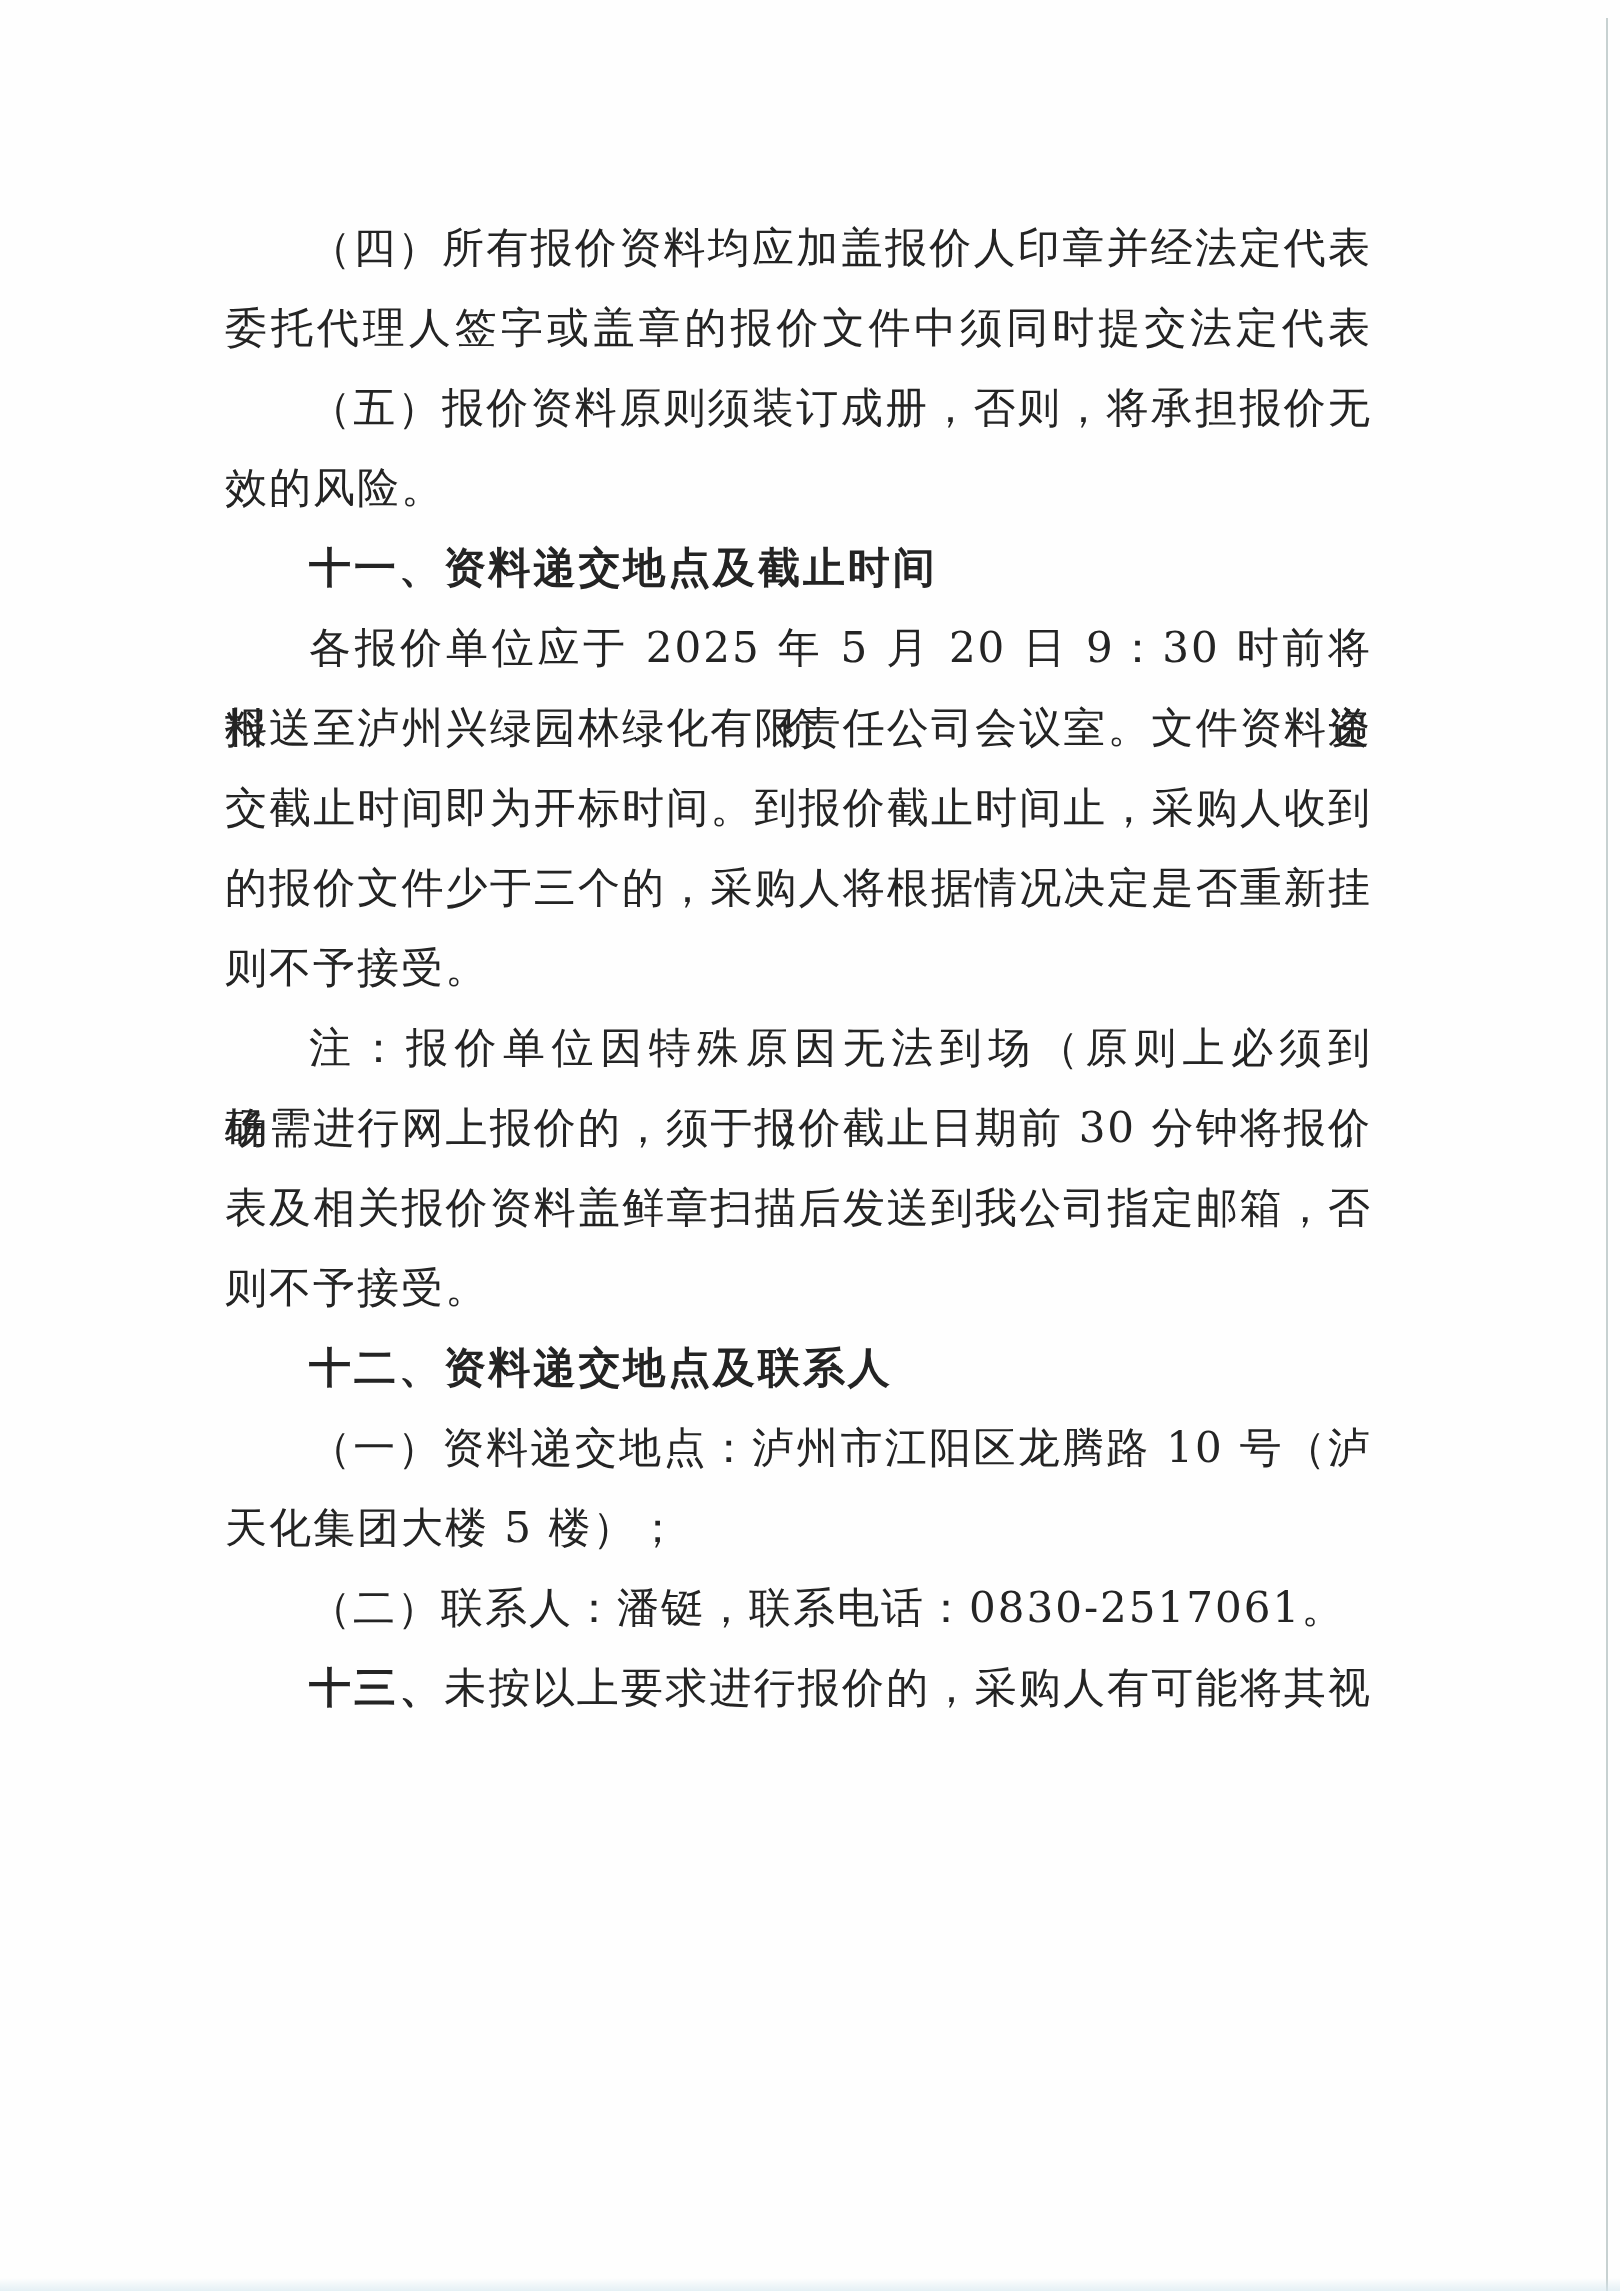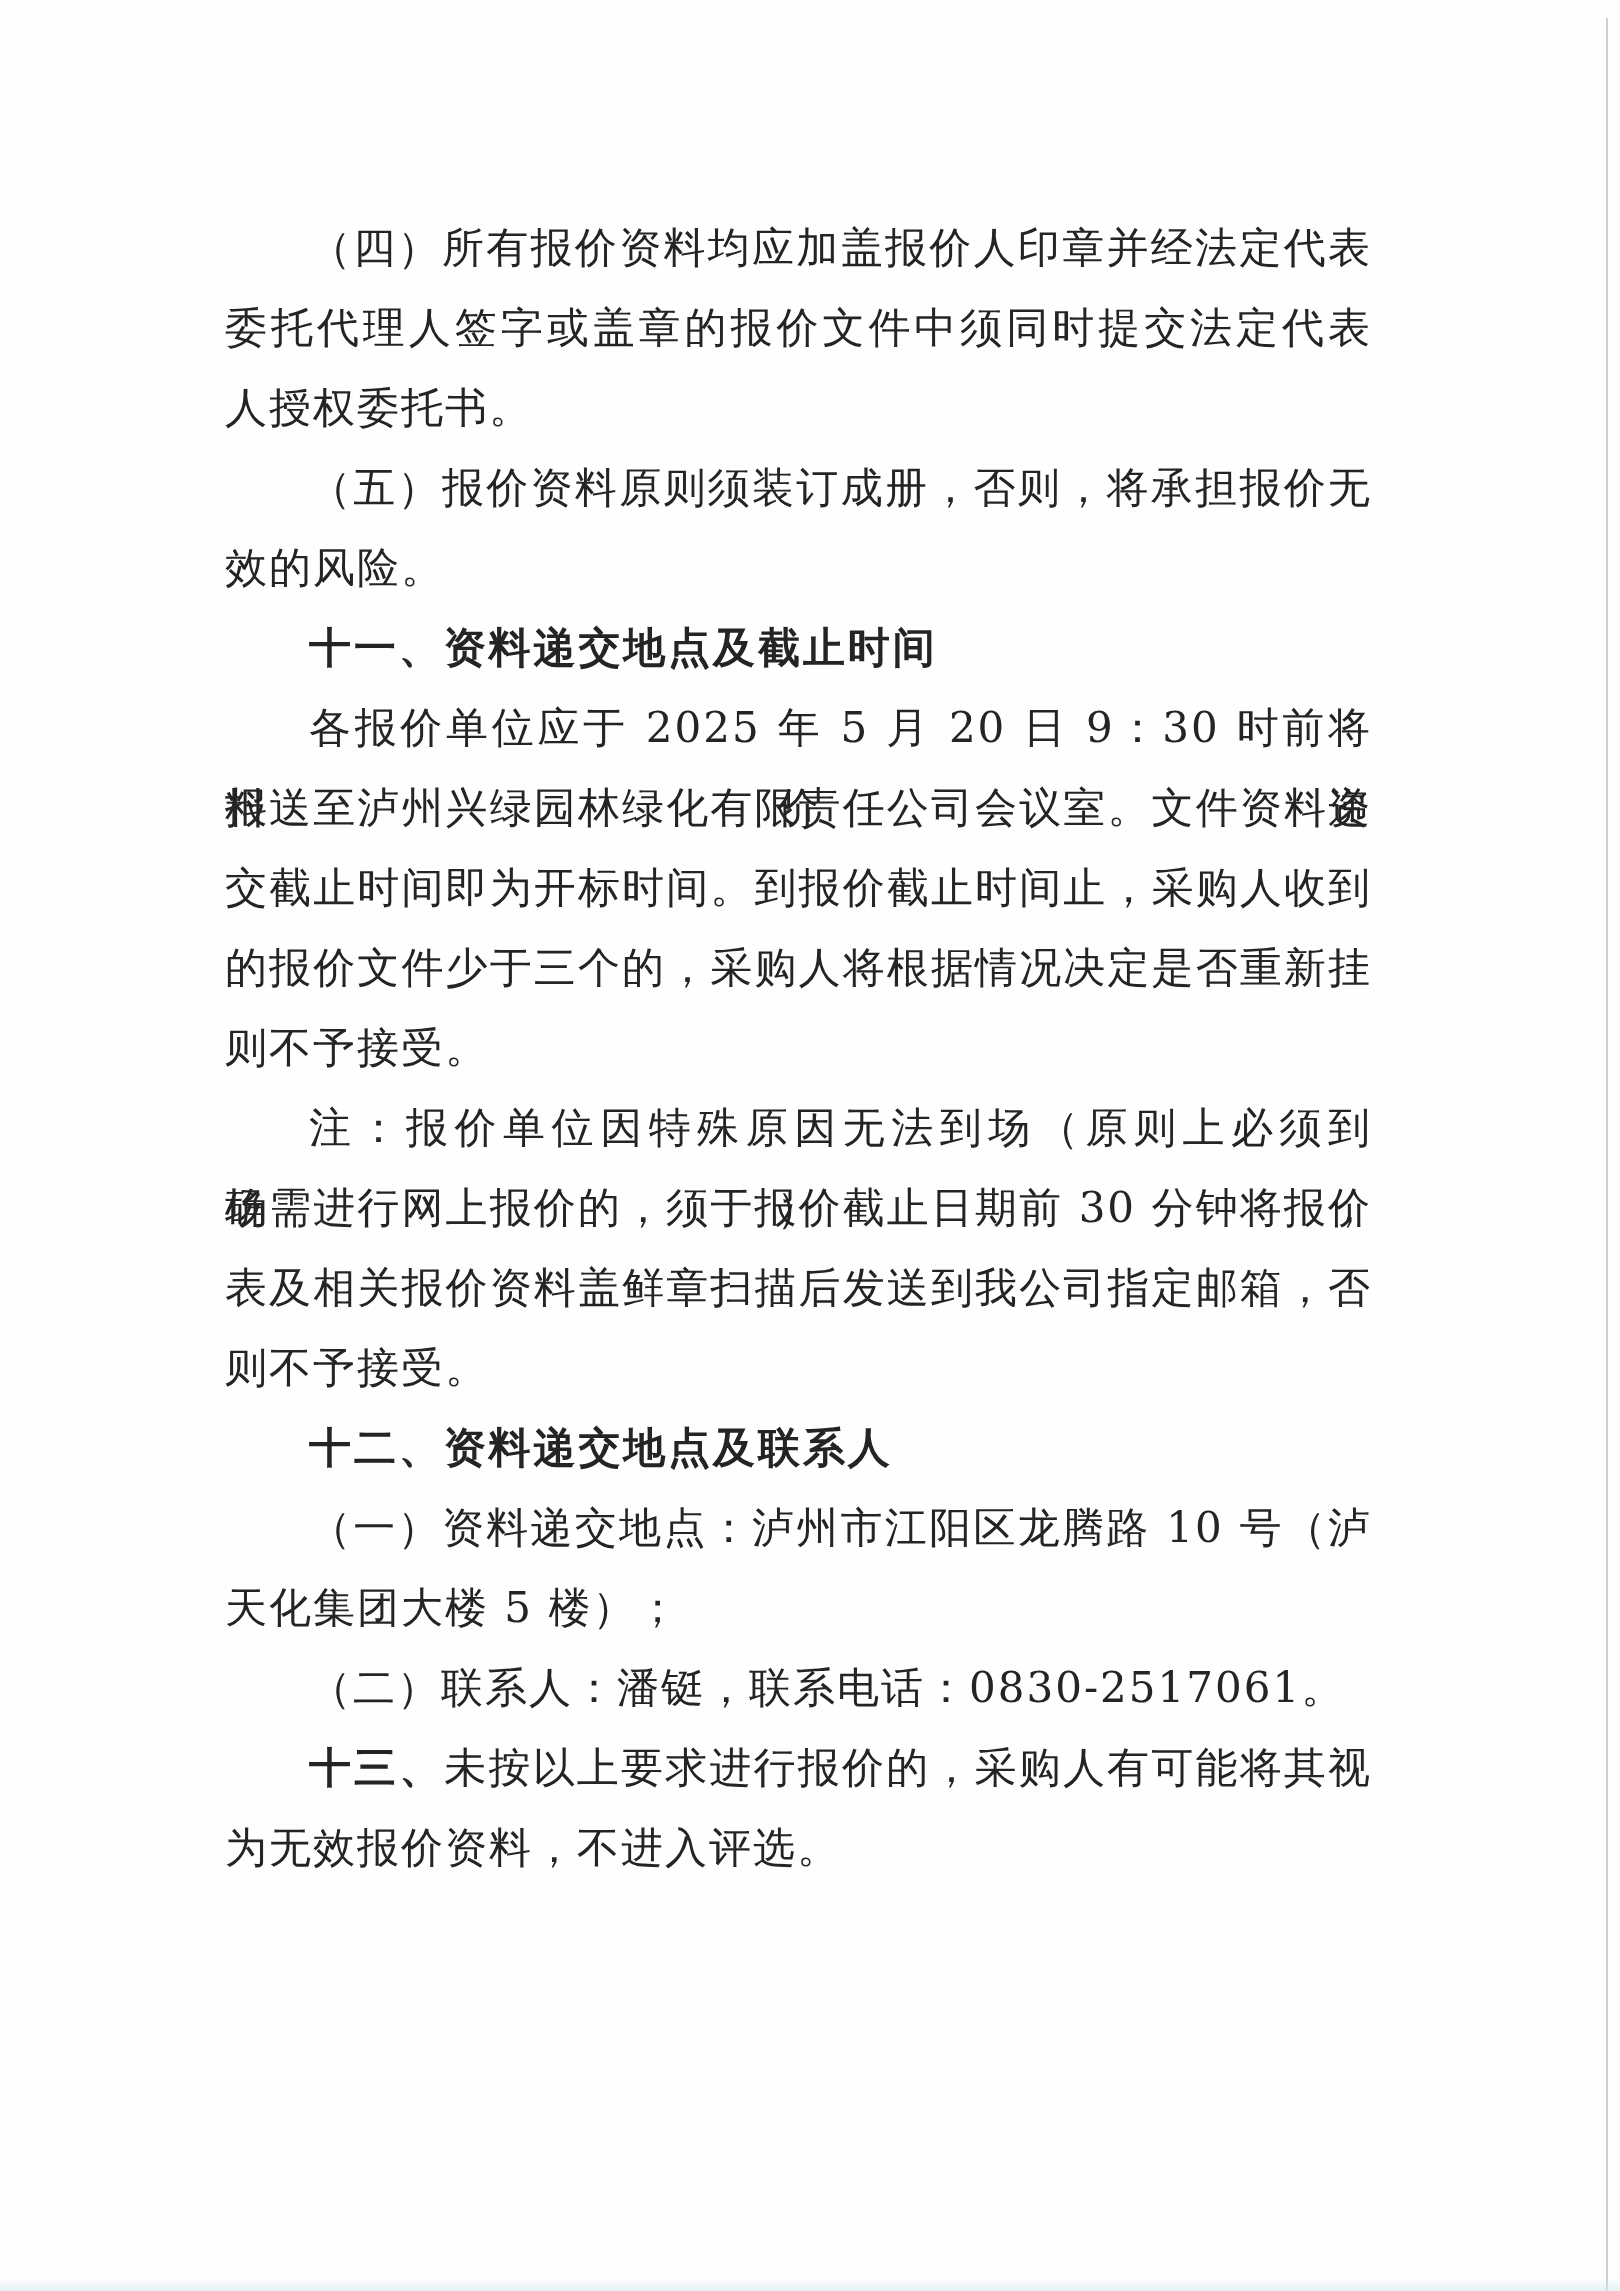--- a/index.html
+++ b/index.html
@@ -68,36 +68,34 @@
     opacity: 0.7;
   }
 </style>
 </head>
 <body>
 
 <div class="scan-page">
   <div class="doc-lines">
       <div class="line indent justify"><span>（四）所有报价资料均应加盖报价人印章并经法定代表</span></div>
       <div class="line justify"><span>委托代理人签字或盖章的报价文件中须同时提交法定代表</span></div>
-      <div class="line"><span>人授权委托书。</span></div>
       <div class="line indent justify"><span>（五）报价资料原则须装订成册，否则，将承担报价无</span></div>
       <div class="line"><span>效的风险。</span></div>
       <div class="line indent heading"><span>十一、资料递交地点及截止时间</span></div>
       <div class="line indent justify"><span>各报价单位应于 2025 年 5 月 20 日 9：30 时前将报价资</span></div>
       <div class="line justify"><span>料送至泸州兴绿园林绿化有限责任公司会议室。文件资料递</span></div>
       <div class="line justify"><span>交截止时间即为开标时间。到报价截止时间止，采购人收到</span></div>
       <div class="line justify"><span>的报价文件少于三个的，采购人将根据情况决定是否重新挂</span></div>
       <div class="line"><span>则不予接受。</span></div>
       <div class="line indent justify"><span>注：报价单位因特殊原因无法到场（原则上必须到场），</span></div>
       <div class="line justify"><span>确需进行网上报价的，须于报价截止日期前 30 分钟将报价</span></div>
       <div class="line justify"><span>表及相关报价资料盖鲜章扫描后发送到我公司指定邮箱，否</span></div>
       <div class="line"><span>则不予接受。</span></div>
       <div class="line indent heading"><span>十二、资料递交地点及联系人</span></div>
       <div class="line indent justify"><span>（一）资料递交地点：泸州市江阳区龙腾路 10 号（泸</span></div>
       <div class="line"><span>天化集团大楼 5 楼）；</span></div>
       <div class="line indent"><span>（二）联系人：潘铤，联系电话：0830-2517061。</span></div>
       <div class="line indent justify"><span class="b">十三、</span><span>未按以上要求进行报价的，采购人有可能将其视</span></div>
-      <div class="line"><span>为无效报价资料，不进入评选。</span></div>
     </div>
   <div class="edge-line"></div>
   <div class="bottom-tint"></div>
 </div>
 
 
 </body></html>

